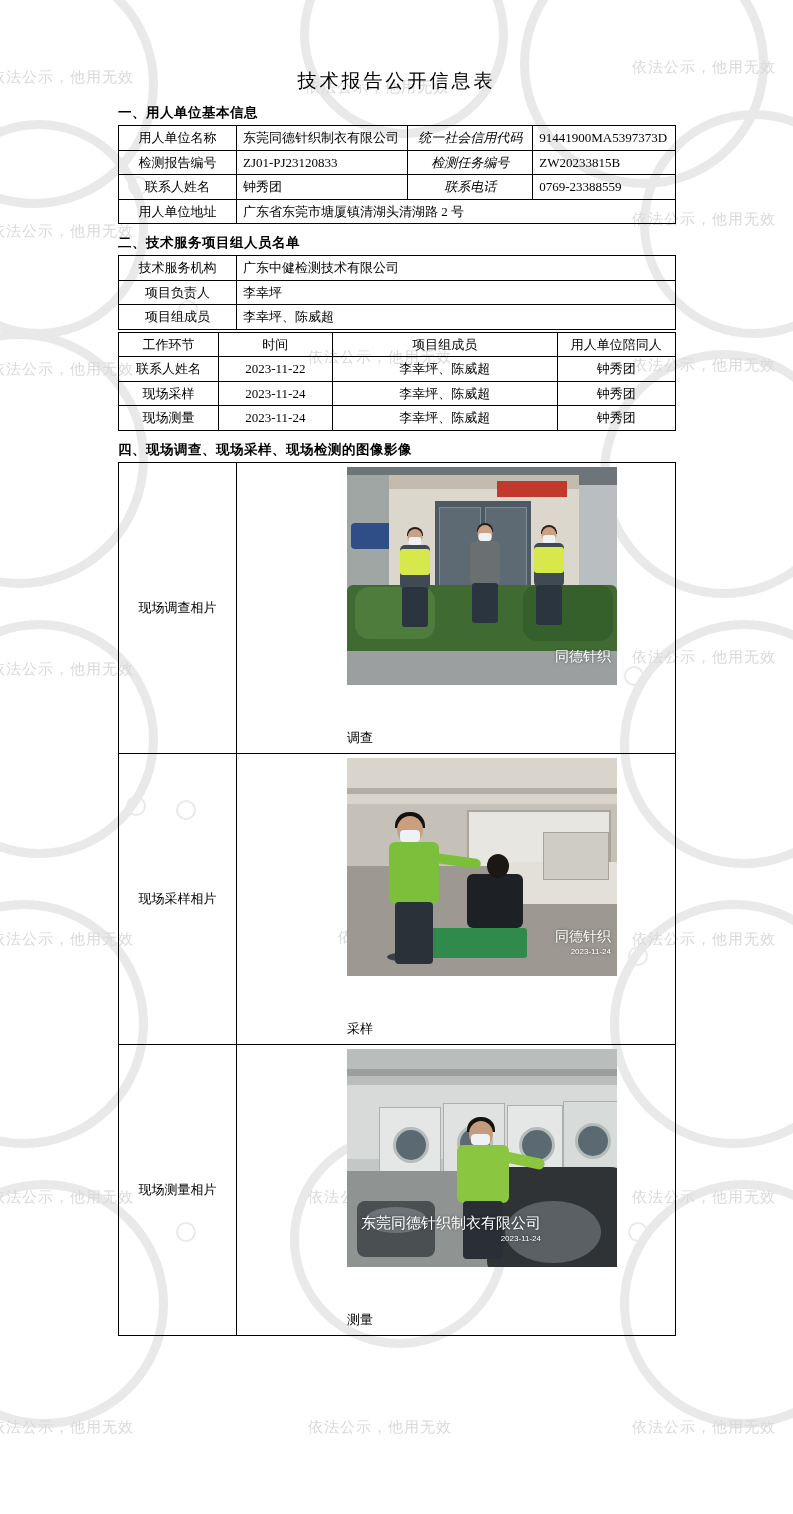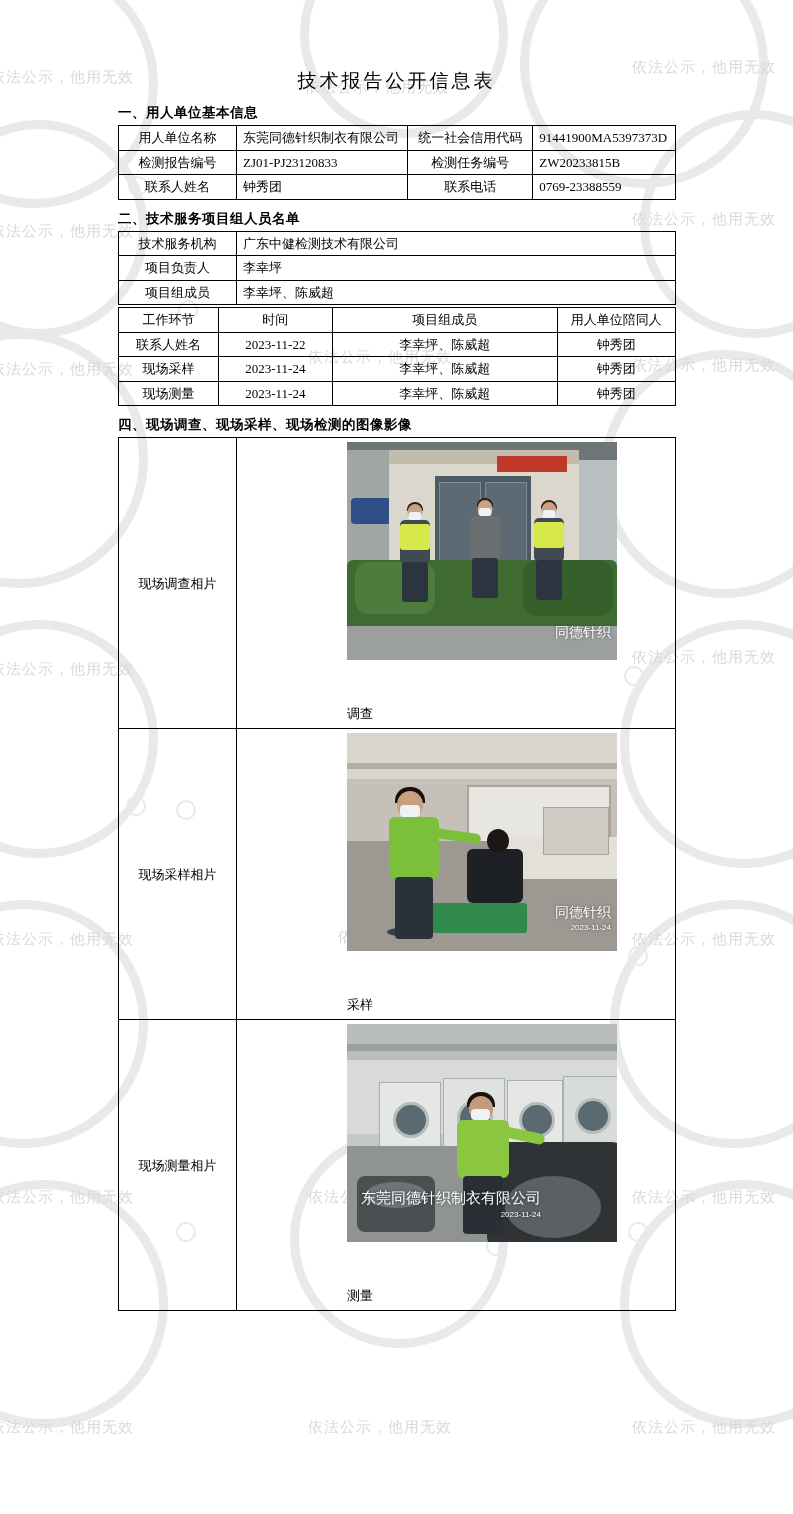--- a/index.html
+++ b/index.html
@@ -73,21 +73,21 @@
   }
   table.t td {
     border: 1px solid #000;
     padding: 3px 6px;
     vertical-align: middle;
     line-height: 1.35;
     background: transparent;
   }
   .c-label { width: 105px; text-align: center; }
   .c-val   { }
-  .c-label2 { width: 112px; text-align: center; }
+  .c-label2 { width: 112px; text-align: center; font-style: italic; }
 
   td.center { text-align: center; }
 
   
   table.t2 { margin-top: 2px; }
   table.t2 .c-label { width: 105px; }
 
   
   table.t3 { margin-top: 2px; }
   table.t3 td { text-align: center; }
@@ -284,20 +284,24 @@
       <td class="c-label">检测报告编号</td>
       <td class="c-val">ZJ01-PJ23120833</td>
       <td class="c-label2 center">检测任务编号</td>
       <td class="c-val">ZW20233815B</td>
     </tr>
     <tr>
       <td class="c-label">联系人姓名</td>
       <td class="c-val">钟秀团</td>
       <td class="c-label2 center">联系电话</td>
       <td class="c-val">0769-23388559</td>
+    </tr>
+    <tr>
+      <td class="c-label">用人单位地址</td>
+      <td colspan="3">广东省东莞市塘厦镇清湖头清湖路 2 号</td>
     </tr>
   </tbody>
     </table>
 
   <div class="section-label">二、技术服务项目组人员名单</div>
   <table class="t t2">
     <tbody>
         <tr>
       <td class="c-label">技术服务机构</td>
       <td>广东中健检测技术有限公司</td>

